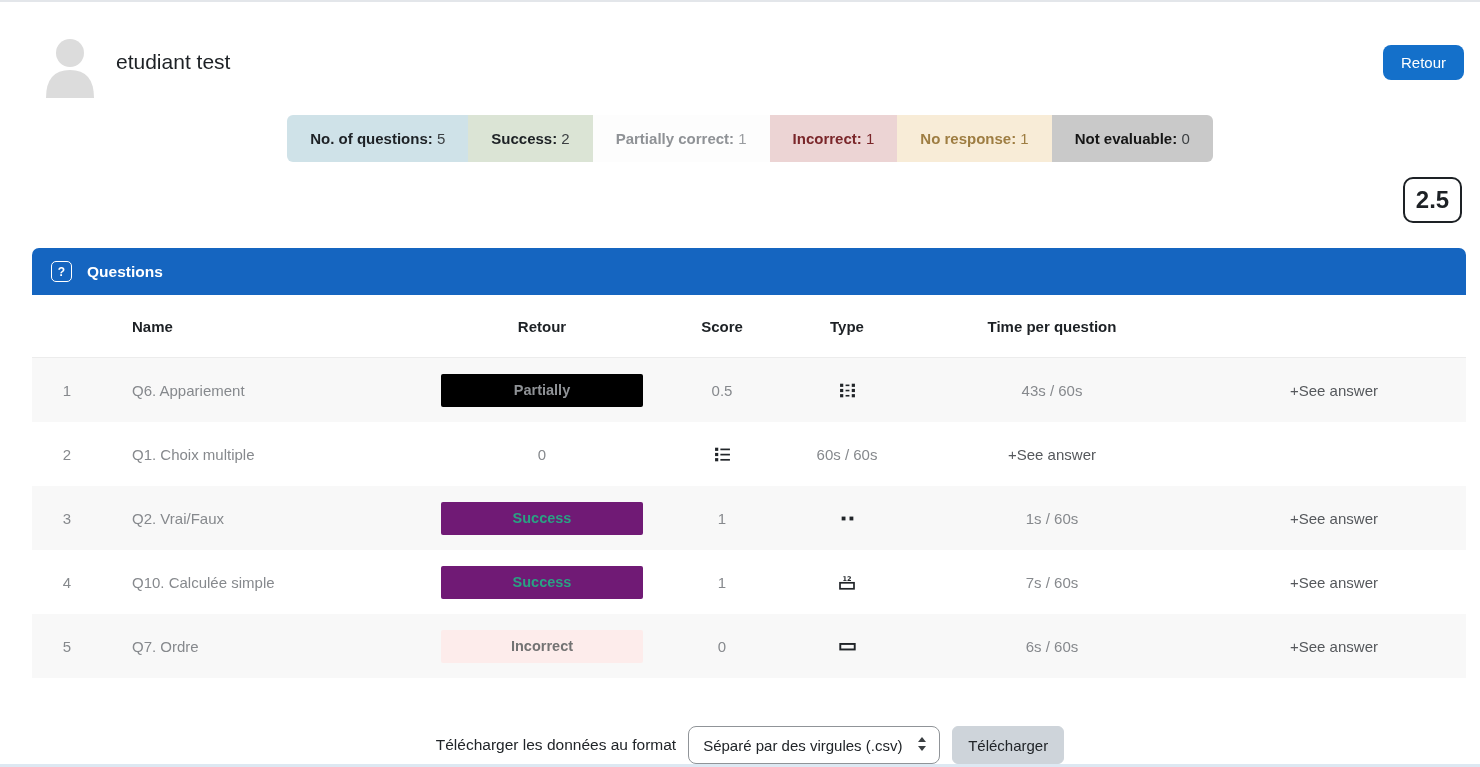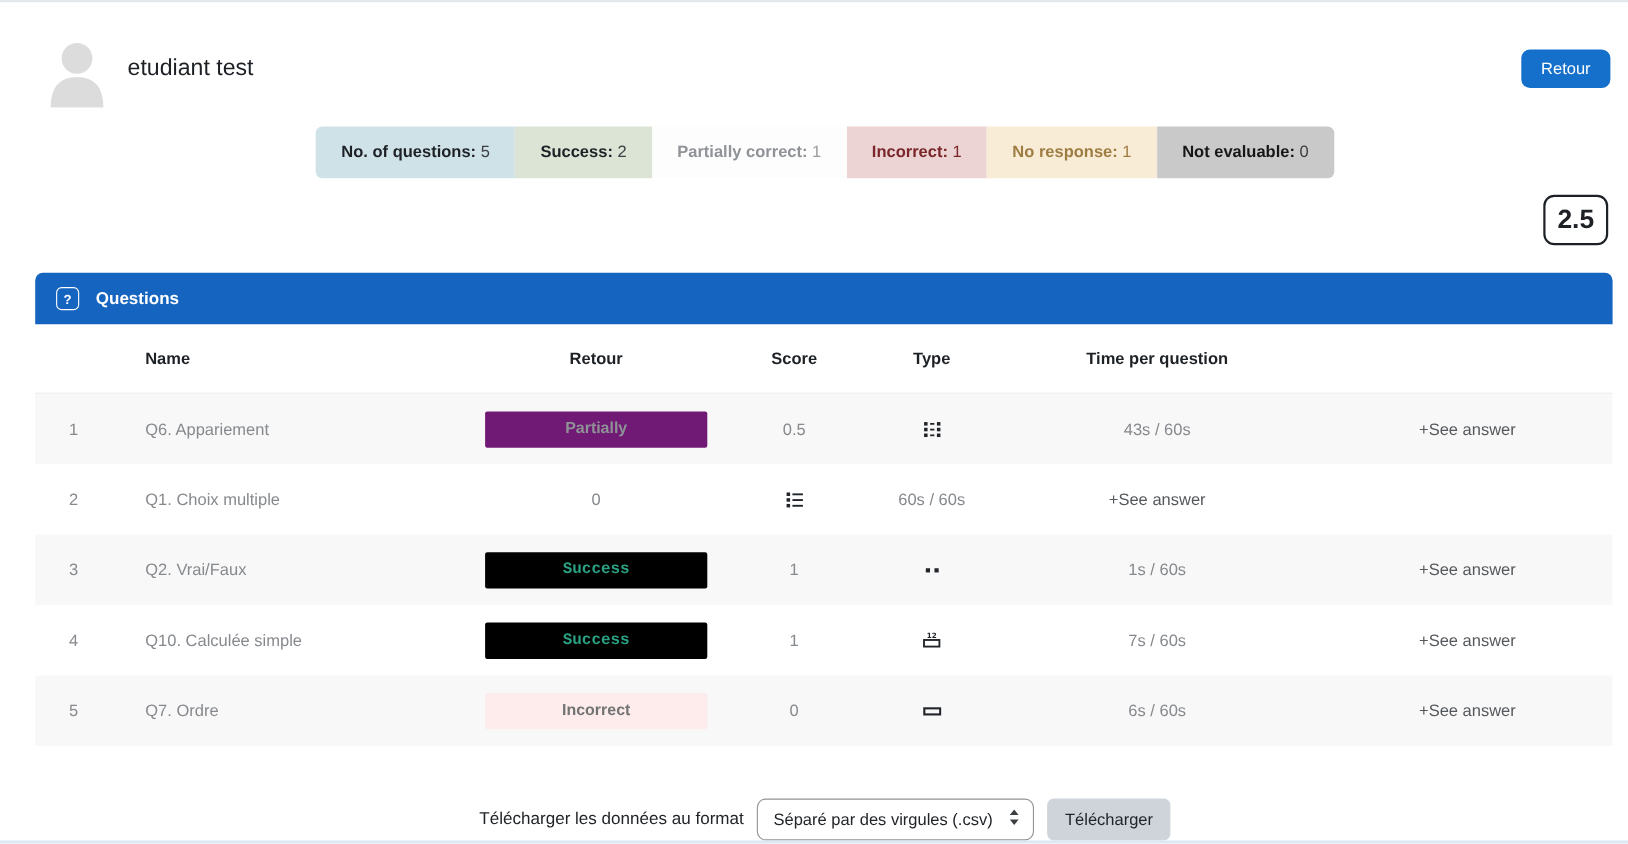--- a/index.html
+++ b/index.html
@@ -57,23 +57,23 @@
   .trow:nth-child(odd) { background:#f8f8f8; }
   .trow:nth-child(even){ background:#ffffff; }
   .c-num  { text-align:center; }
   .c-name { padding-left:30px; }
   .c-ans  { display:flex; justify-content:center; }
   .c-score,.c-type,.c-time { text-align:center; }
   .c-see  { text-align:center; color:#55585c; cursor:pointer; }
 
   .status-badge { display:block; width:202px; height:33px; line-height:33px; text-align:center;
     font-size:14.5px; font-weight:700; border-radius:2px; }
-  .status-badge[data-status="partially"]  { background:#701a75; color:#8f9296; }
+  .status-badge[data-status="partially"]  { background:#000000; color:#8f9296; }
   .status-badge[data-status="noresponse"] { background:#fdf3e0; color:#f0a23c; }
-  .status-badge[data-status="success"]    { background:#000000; color:#2aa183;font-family:Liberation Mono, monospace; }
+  .status-badge[data-status="success"]    { background:#701a75; color:#2aa183; }
   .status-badge[data-status="incorrect"]  { background:#fdeceb; color:#737373; }
 
   .ticon { display:inline-flex; vertical-align:middle; }
 
   
   .footer { display:flex; justify-content:center; align-items:center; gap:12px; margin-top:48px; }
   .dl-label { font-size:15.5px; color:#212529; }
   .format-select { width:252px; height:38px; border:1.3px solid #909498; border-radius:8px;
     background:#fff; display:flex; align-items:center; justify-content:space-between;
     padding:0 12px 0 14px; font-size:15px; color:#212529; cursor:pointer; }

